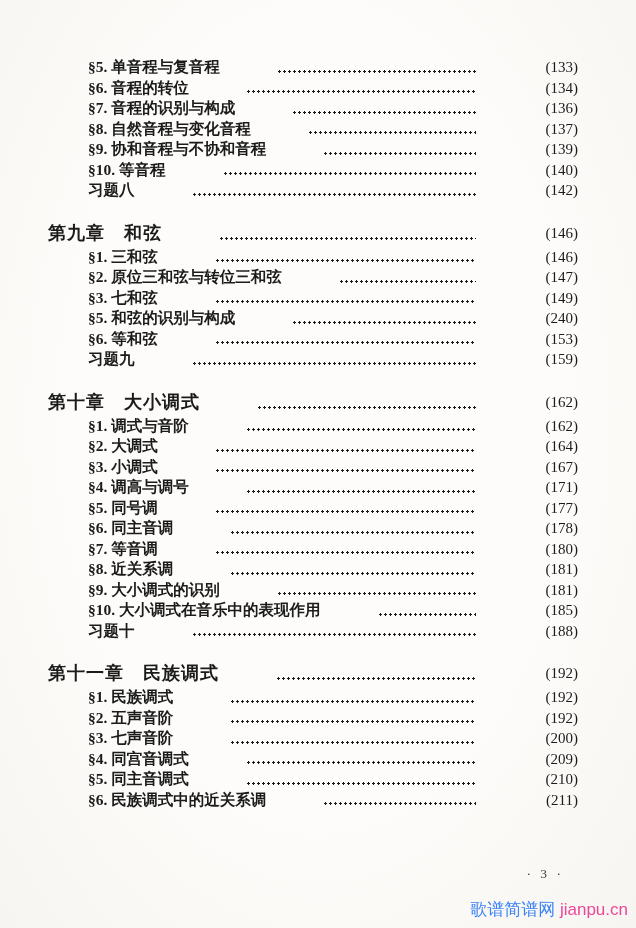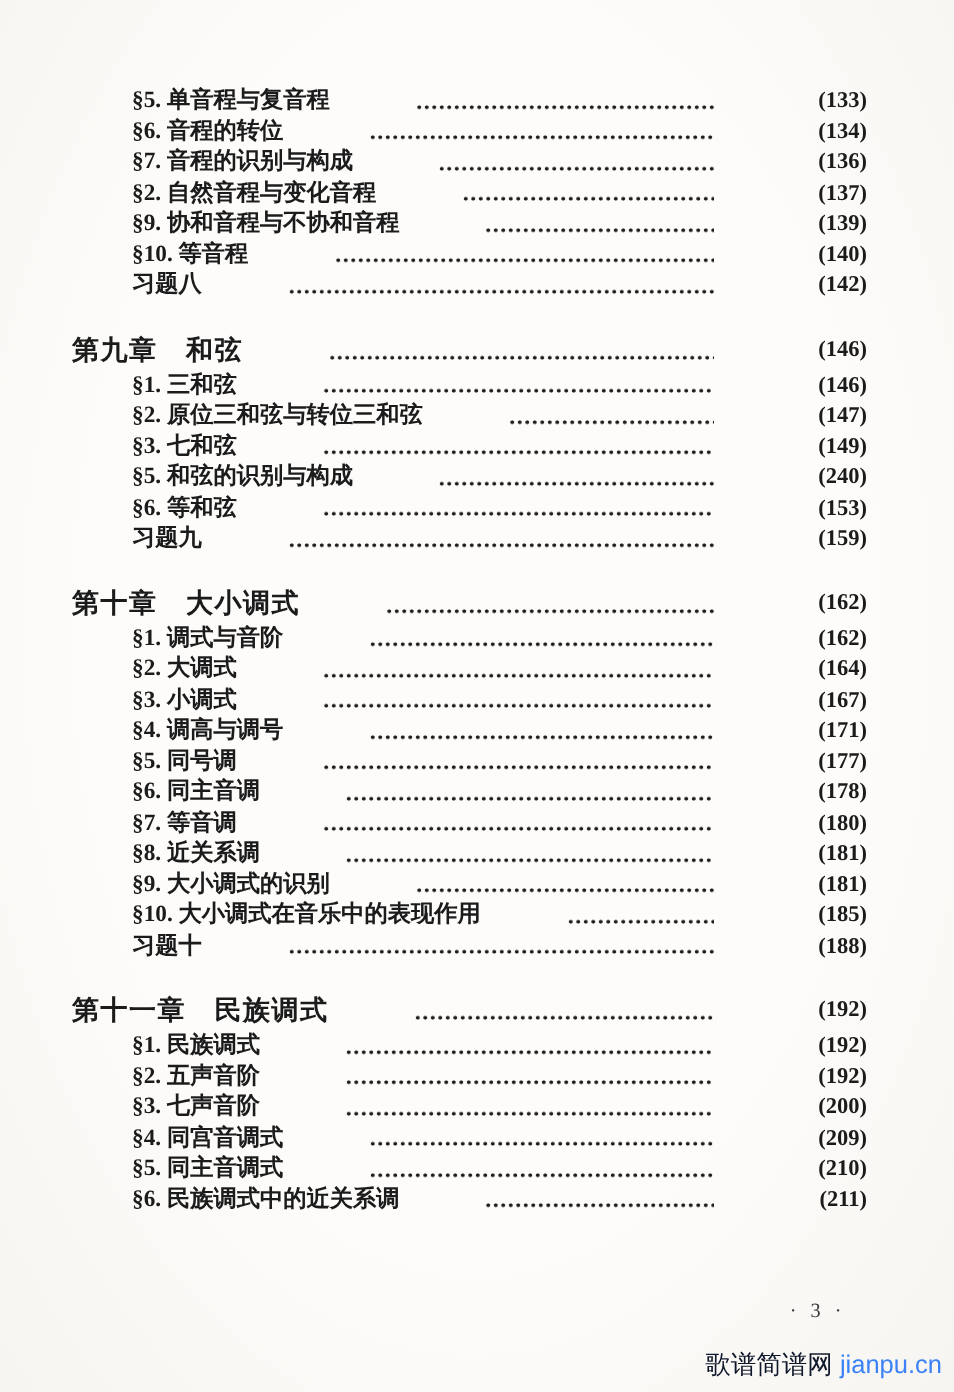--- a/index.html
+++ b/index.html
@@ -56,40 +56,40 @@
     background-repeat: repeat-x;
   }
   .row.chapter .leader {
     margin-bottom: 7px;
   }
   .pagenum {
     flex: 0 0 auto;
     width: 48px;
     text-align: right;
     font-size: 15px;
-    font-weight: bold;
+    font-weight: normal;
     letter-spacing: 0;
   }
   .footer-pagenum {
     position: absolute;
     right: 72px;
     bottom: 46px;
     font-size: 13.5px;
     color: #3a3a3a;
     letter-spacing: 3px;
   }
   .watermark {
     position: absolute;
     right: 8px;
     bottom: 7px;
     font-family: "Liberation Sans", "DejaVu Sans", sans-serif;
     font-size: 17px;
   }
-  .watermark .site { color: #0f172a; }
-  .watermark .url  { color: #3b82f6; }
+  .watermark .site { color: #3b82f6; }
+  .watermark .url  { color: #ec4899; }
 </style>
 </head>
 <body>
 
 <div class="page">
 
   <div class="row item">
     <span class="label">§5. 单音程与复音程</span>
     <span class="leader"></span>
     <span class="pagenum">(133)</span>
@@ -98,21 +98,21 @@
     <span class="label">§6. 音程的转位</span>
     <span class="leader"></span>
     <span class="pagenum">(134)</span>
   </div>
   <div class="row item">
     <span class="label">§7. 音程的识别与构成</span>
     <span class="leader"></span>
     <span class="pagenum">(136)</span>
   </div>
   <div class="row item">
-    <span class="label">§2. 自然音程与变化音程</span>
+    <span class="label">§8. 自然音程与变化音程</span>
     <span class="leader"></span>
     <span class="pagenum">(137)</span>
   </div>
   <div class="row item">
     <span class="label">§9. 协和音程与不协和音程</span>
     <span class="leader"></span>
     <span class="pagenum">(139)</span>
   </div>
   <div class="row item">
     <span class="label">§10. 等音程</span>

